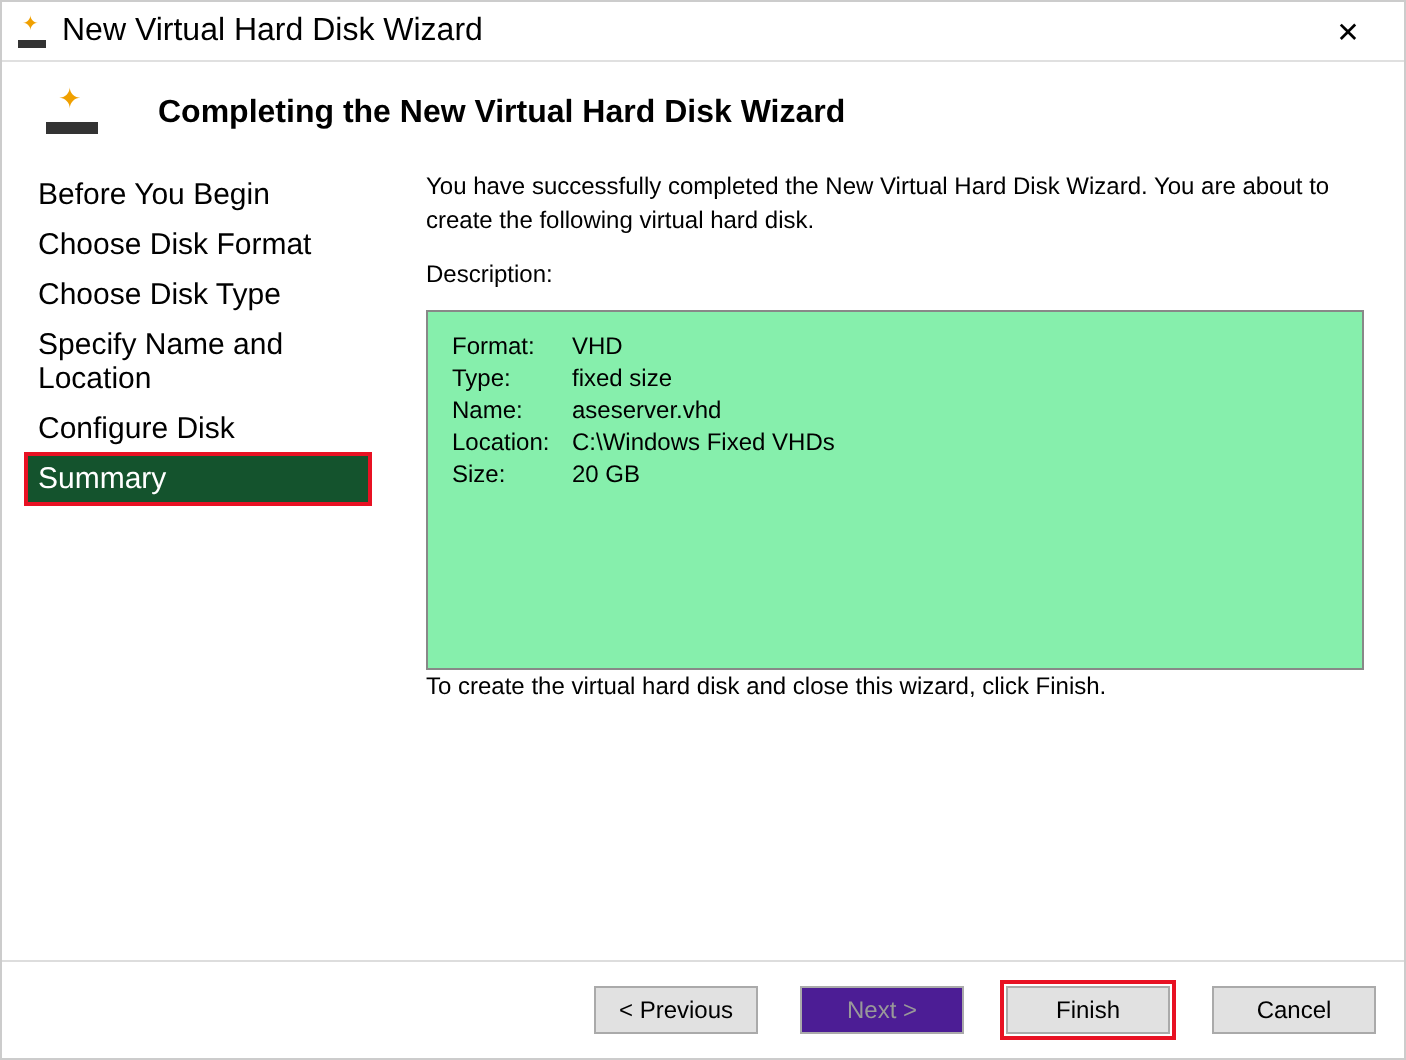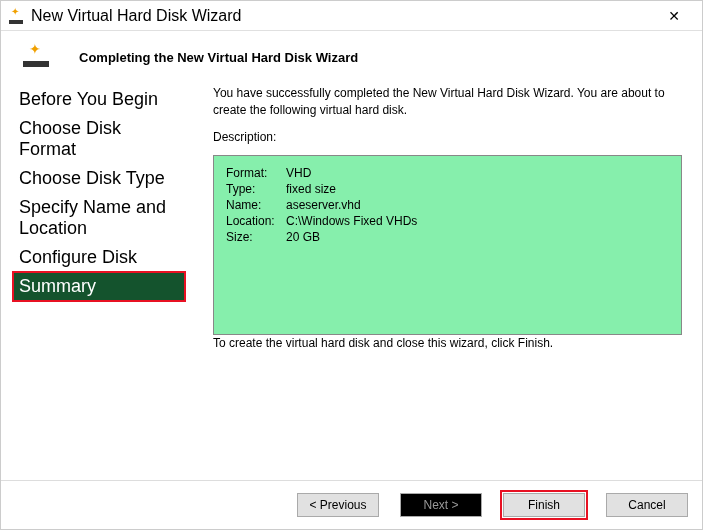--- a/index.html
+++ b/index.html
@@ -54,35 +54,35 @@
   }
   .header .hicon .star {
     position: absolute; top: -6px; left: 8px;
     font-size: 14px; color: #f0a000;
   }
   .header .hicon .base {
     position: absolute; bottom: 0; left: 2px;
     width: 26px; height: 6px; background: #333;
   }
   .header h1 {
-    font-size: 13px;
+    font-size: 16px;
     font-weight: bold;
     margin: 0;
   }
   .content {
     display: flex;
     padding: 0 12px 0 12px;
   }
   .sidebar {
     width: 172px;
     flex-shrink: 0;
   }
   .sidebar .step {
     padding: 4px 6px;
-    font-size: 18px;
+    font-size: 15px;
     color: #000;
     cursor: default;
   }
   .sidebar .step.active {
     background: #14532d;
     color: #fff;
     outline: 2px solid #e81123;
     outline-offset: -1px;
   }
   .mainpane {
@@ -115,21 +115,21 @@
     height: 24px;
     border: 1px solid #aaa;
     background: #e1e1e1;
     font-family: inherit;
     font-size: 12px;
     cursor: pointer;
     padding: 0 10px;
   }
   .btn:disabled {
     color: #999;
-    background: #000000;
+    background: #4c1d95;
     cursor: default;
   }
   .btn.framed {
     outline: 2px solid #e81123;
     outline-offset: 1px;
   }
 </style>
 </head>
 <body>
 

